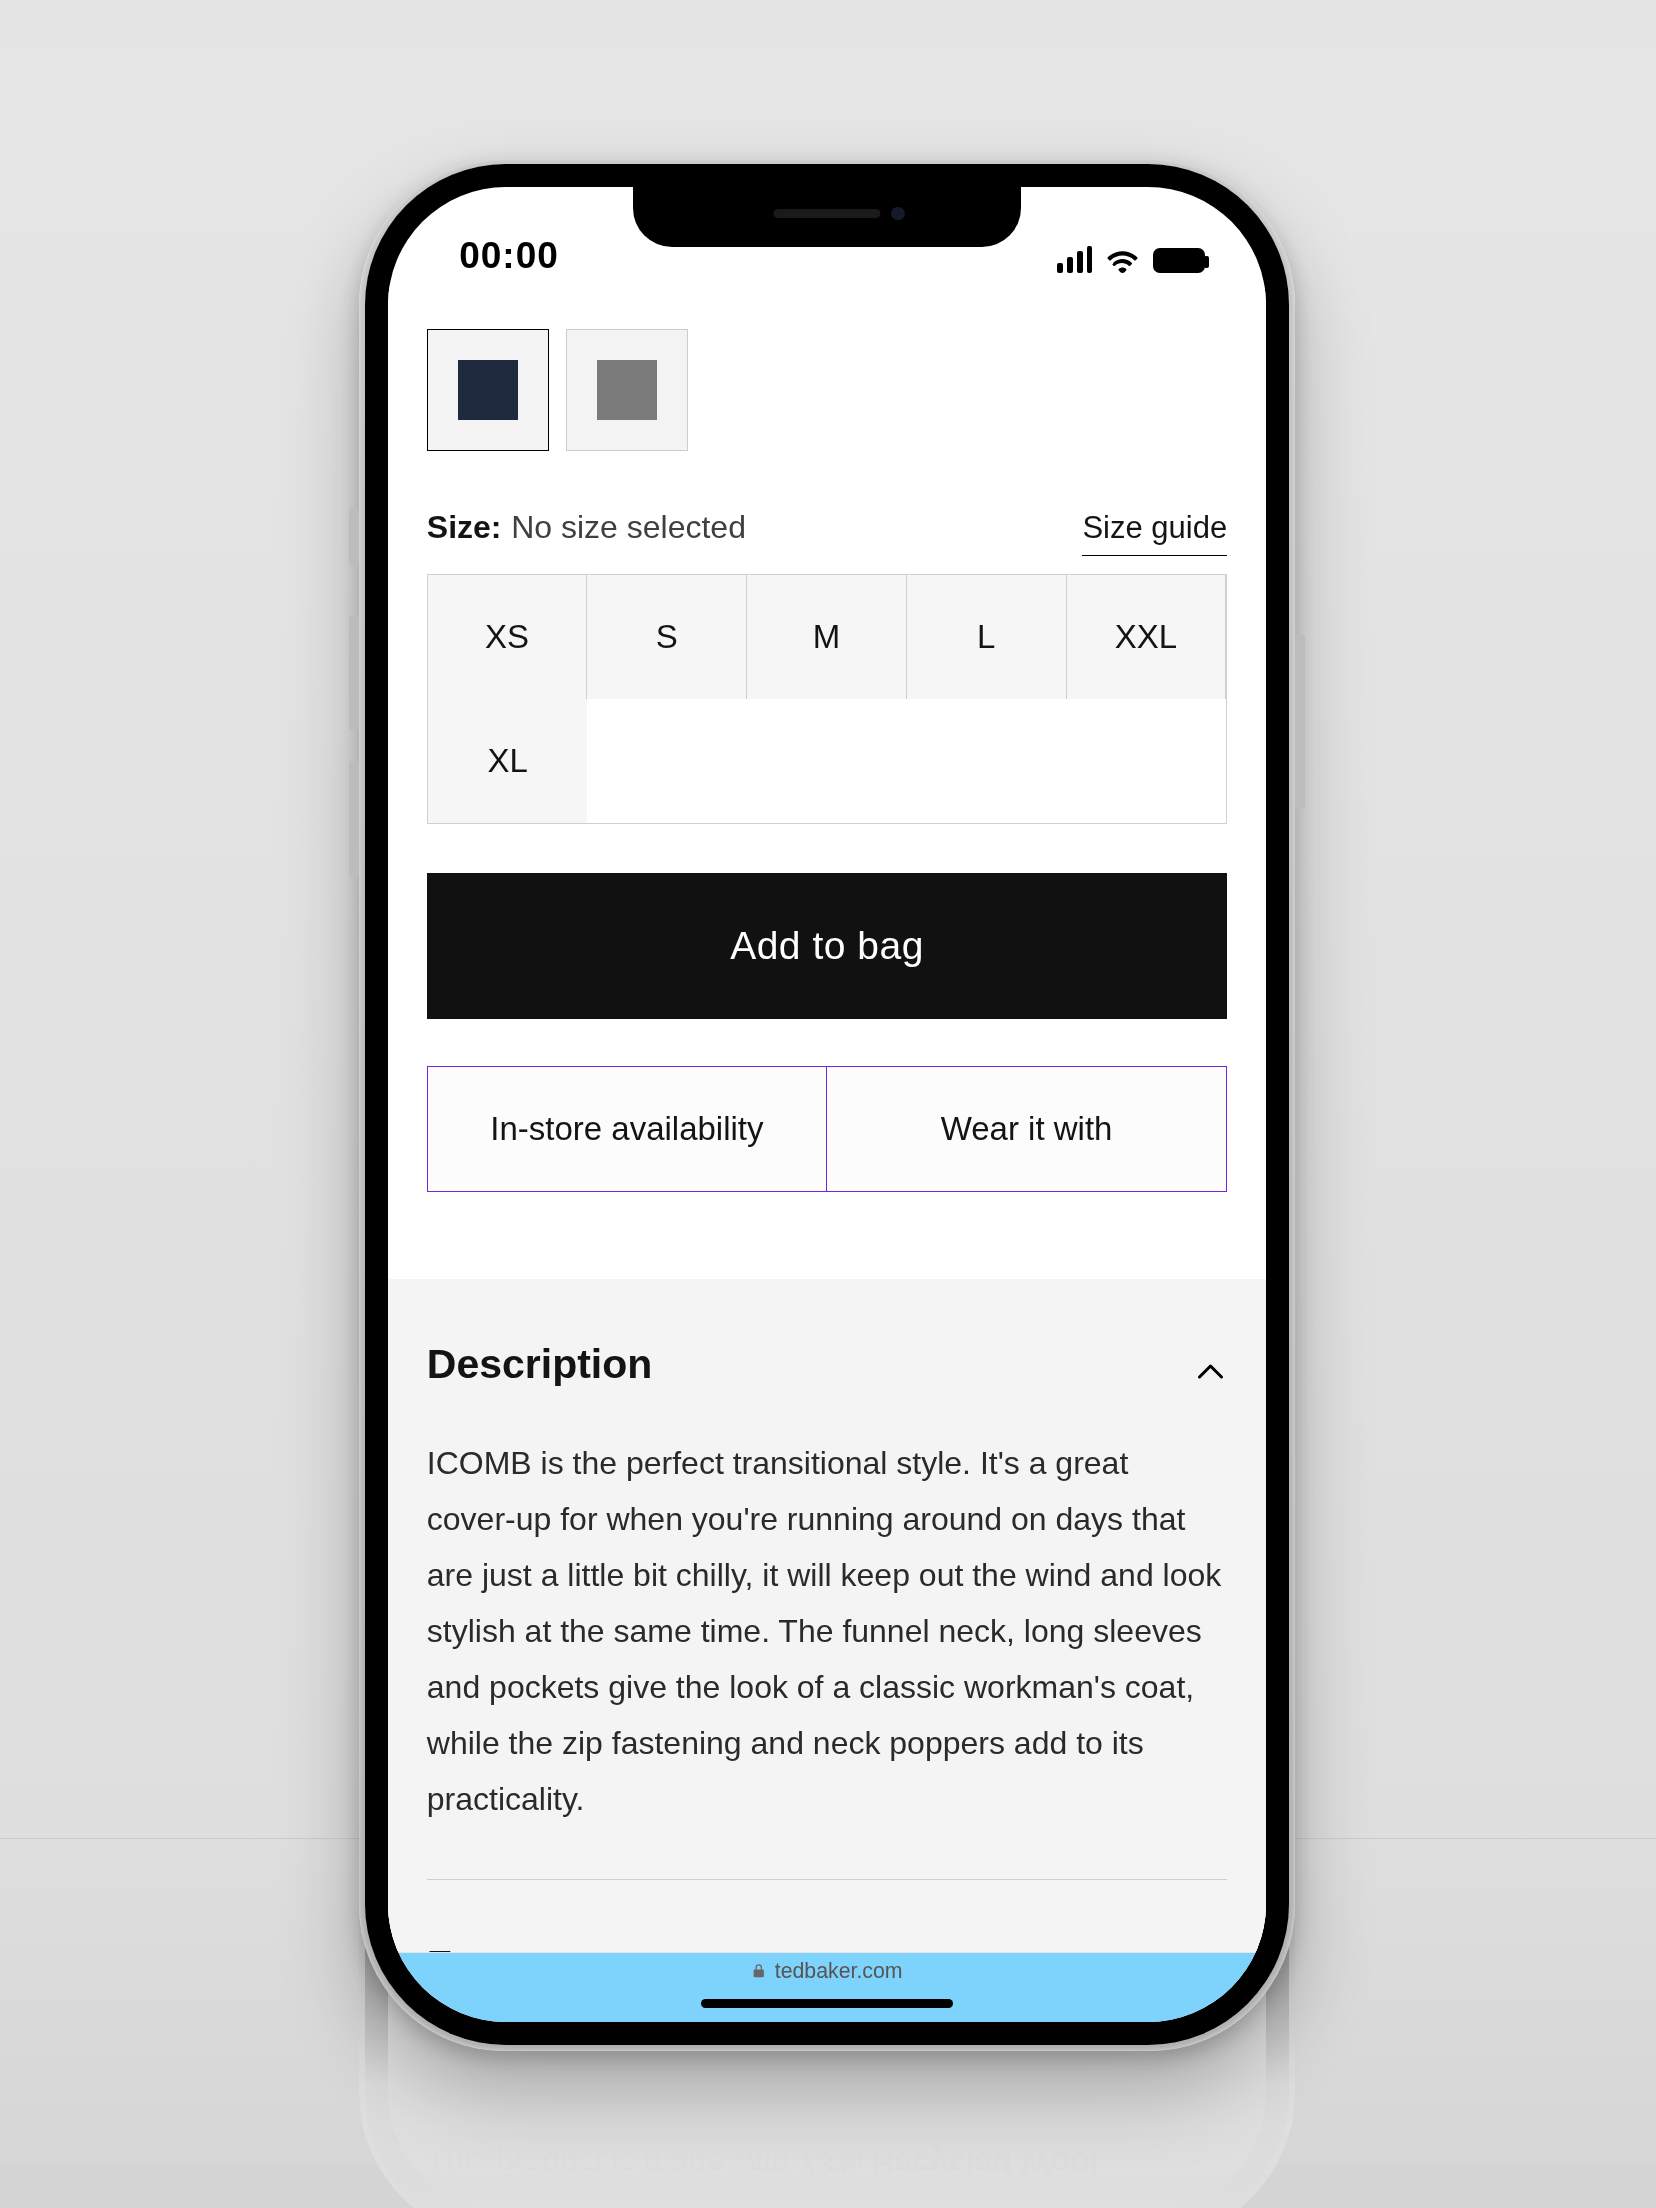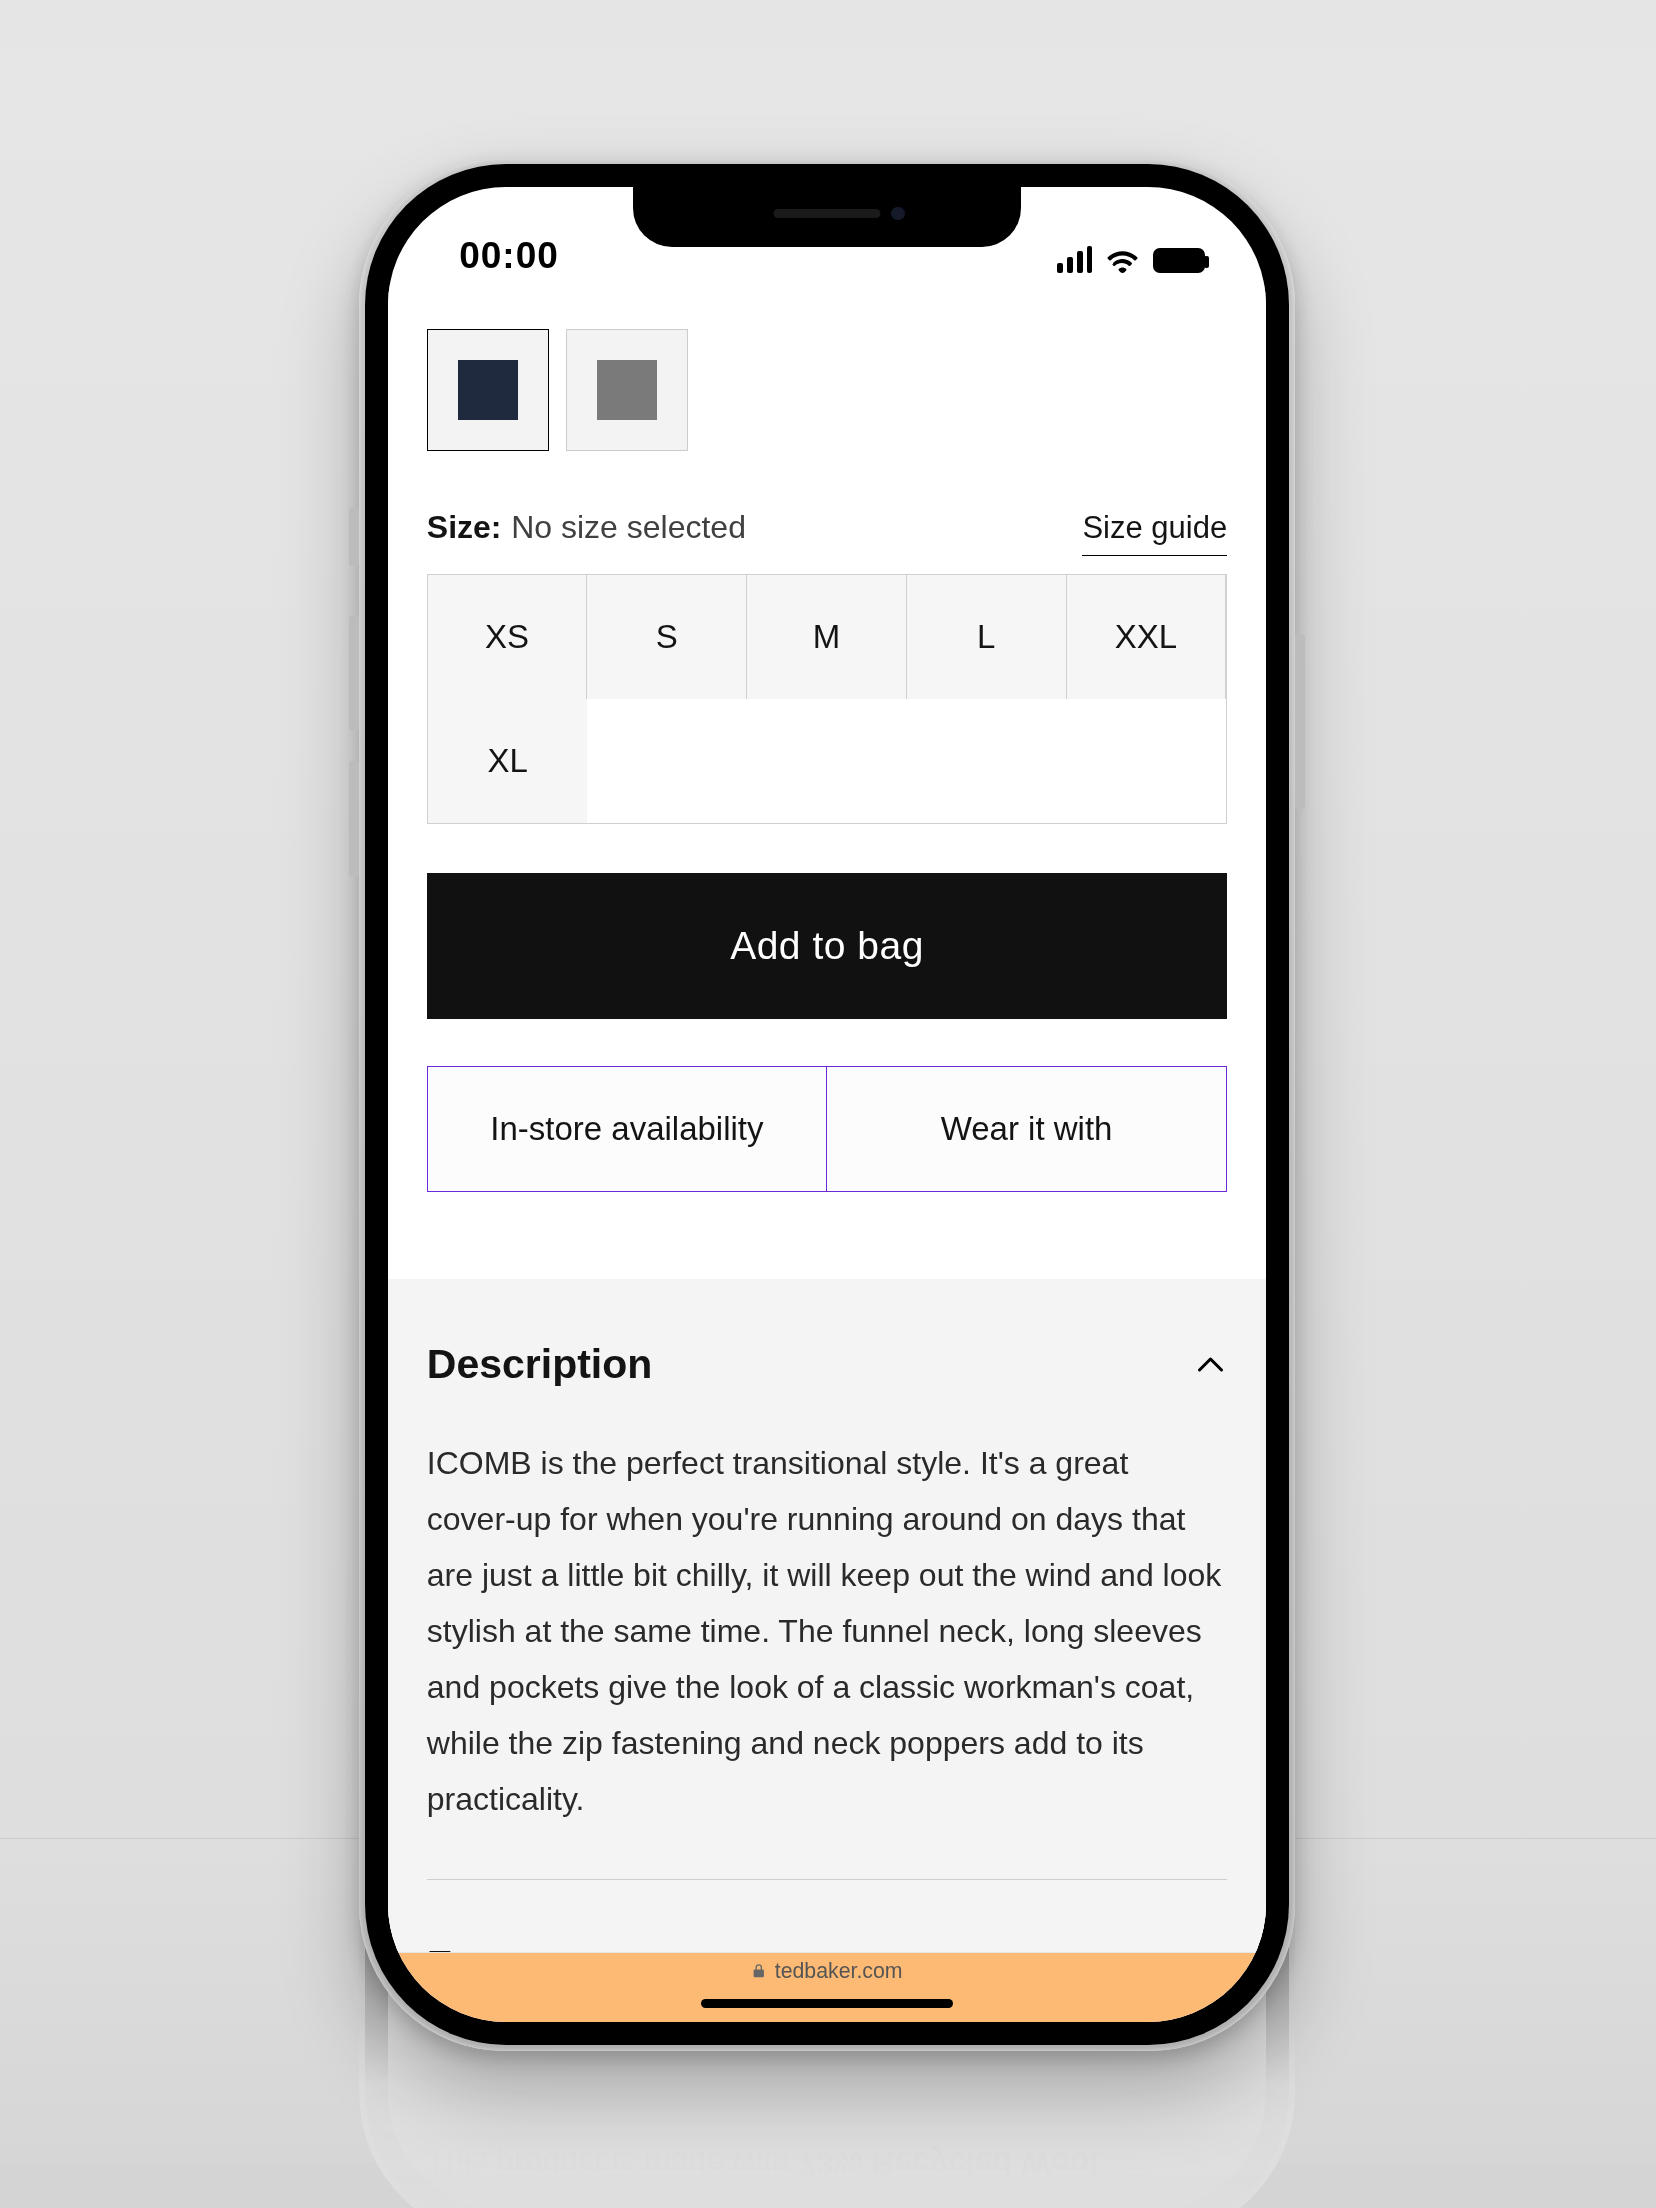--- a/index.html
+++ b/index.html
@@ -258,21 +258,21 @@
   .section-block {
     margin-top: 87px;
     background: #f4f4f4;
     margin-left: -39px;
     margin-right: -39px;
     padding: 0 39px 39px 39px;
   }
   .accordion-h {
     display: flex;
     justify-content: space-between;
-    align-items: center;
+    align-items: flex-end;
     padding-top: 62px;
     cursor: pointer;
     gap: 20px;
   }
   .accordion-h h2 {
     font-size: 41px;
     font-weight: 600;
   }
   .chevron-up svg { width: 33px; height: 33px; display:block; }
   .desc-text {
@@ -287,21 +287,21 @@
     height: 1px;
     background: #cfcfcf;
     margin-top: 52px;
   }
 
   
   .browser-bar {
     position: absolute;
     left: 0; right: 0; bottom: 0;
     height: 70px;
-    background: #fdba74;
+    background: #7dd3fc;
     border-top: 1px solid #e6e6e6;
     display: flex;
     flex-direction: column;
     align-items: center;
     justify-content: flex-start;
     padding-top: 5.8px;
     z-index: 5;
   }
   .url-pill {
     display: flex;

